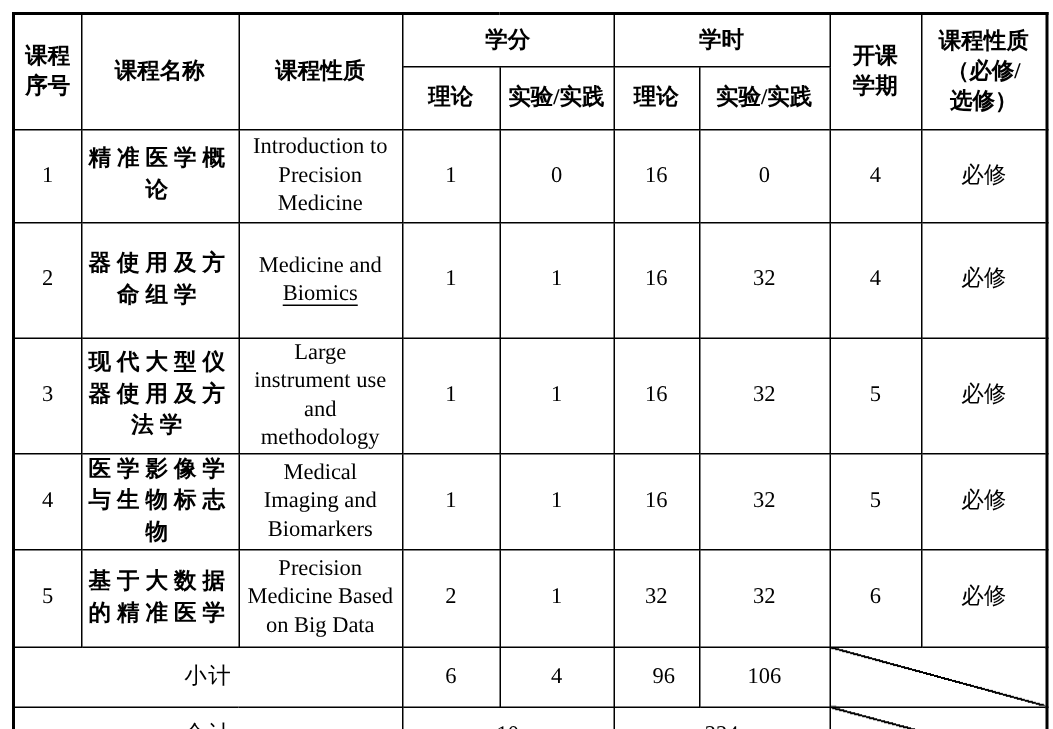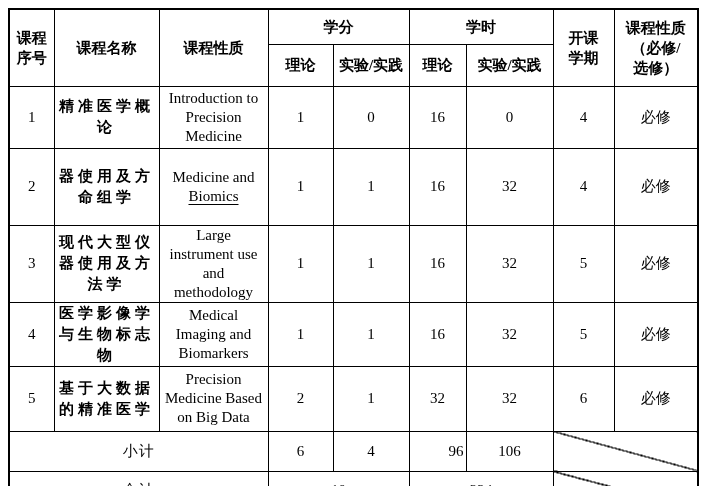--- a/index.html
+++ b/index.html
@@ -43,21 +43,21 @@
     font-weight: bold;
   }
   td.en {
     line-height: 19px;
     letter-spacing: 0;
   }
   td.num {
     font-size: 15px;
   }
   td.left-align {
-    text-align: right;
+    text-align: center;
     padding-left: 12px;
   }
   td.sum-label {
     font-weight: normal;
     letter-spacing: 1px;
   }
   td.diag {
     background-image: linear-gradient(to top right,
       transparent calc(50% - 0.7px),
       #000000 calc(50% - 0.7px),

